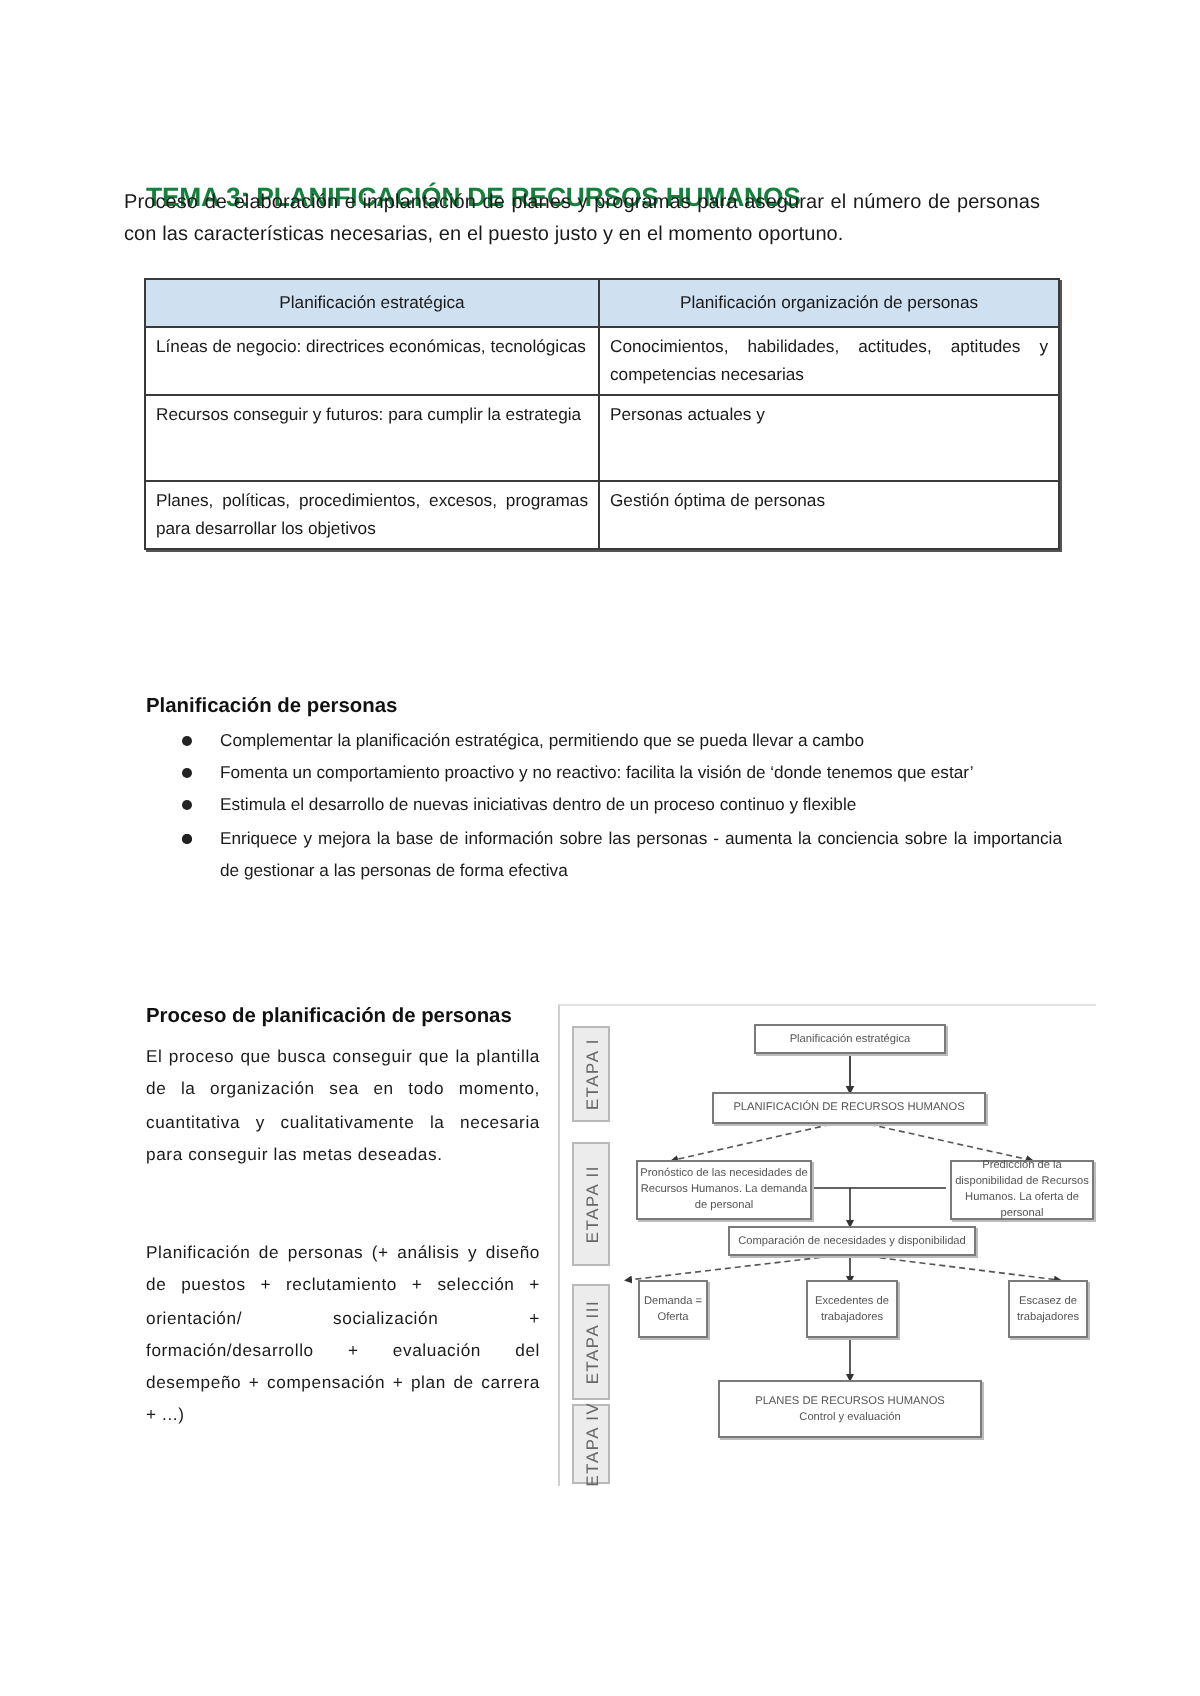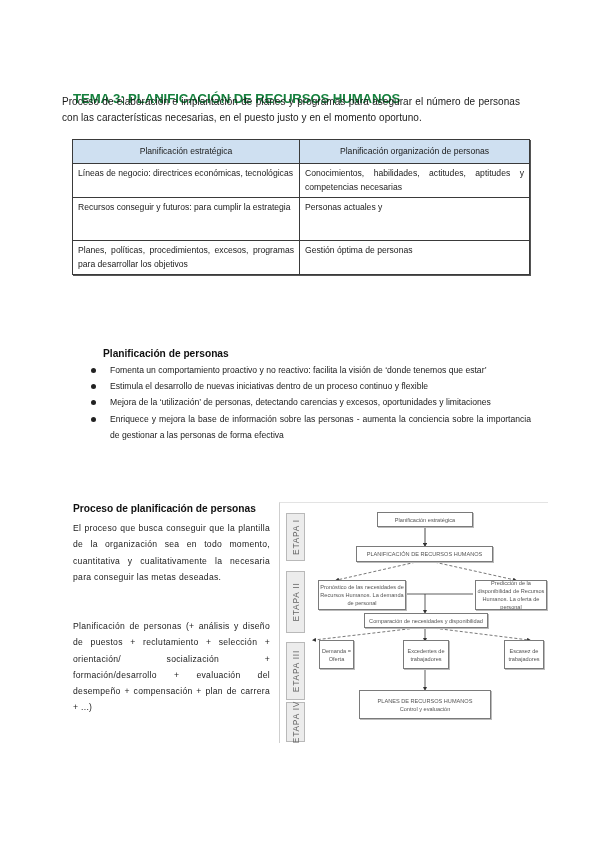--- a/index.html
+++ b/index.html
@@ -50,25 +50,26 @@
     <td class="c1">Recursos conseguir y futuros: para cumplir la estrategia</td>
     <td>Personas actuales y</td>
   </tr>
   <tr style="height:32px">
     <td class="c1">Planes, políticas, procedimientos, excesos, programas para desarrollar los objetivos</td>
     <td>Gestión óptima de personas</td>
   </tr>
 </tbody>
   </table>
 
-<div class="abs h2" style="left:73px; top:348px;margin-left:30px;">Planificación de personas</div>
+<div class="abs h2" style="left:73px; top:348px;">Planificación de personas</div>
 <ul class="abs bullets">
+  <li><span class="dot"></span><span>Complementar la planificación estratégica, permitiendo que se pueda llevar a cambo</span></li>
   <li><span class="dot"></span><span>Fomenta un comportamiento proactivo y no reactivo: facilita la visión de ‘donde tenemos que estar’</span></li>
   <li><span class="dot"></span><span>Estimula el desarrollo de nuevas iniciativas dentro de un proceso continuo y flexible</span></li>
-  <li><span class="dot"></span><span>Mejora de la ‘utilización’ de personas, detectando carencias y excesos, oportunidades y limitaciones</span></li>
+  <li><span class="dot"></span></li>
   <li><span class="dot"></span><span>Enriquece y mejora la base de información sobre las personas - aumenta la conciencia sobre la importancia de gestionar a las personas de forma efectiva</span></li>
 </ul>
 
 <div class="abs h2" style="left:73px; top:503px;">Proceso de planificación de personas</div>
 <div class="abs para" style="left:73px; top:520px; width:197px;">El proceso que busca conseguir que la plantilla de la organización sea en todo momento, cuantitativa y cualitativamente la necesaria para conseguir las metas deseadas.</div>
 <div class="abs para" style="left:73px; top:618px; width:197px;">Planificación de personas (+ análisis y diseño de puestos + reclutamiento + selección + orientación/ socialización + formación/desarrollo + evaluación del desempeño + compensación + plan de carrera + ...)</div>
 
 <div class="abs diagram">
   <div class="frame"></div>
 

